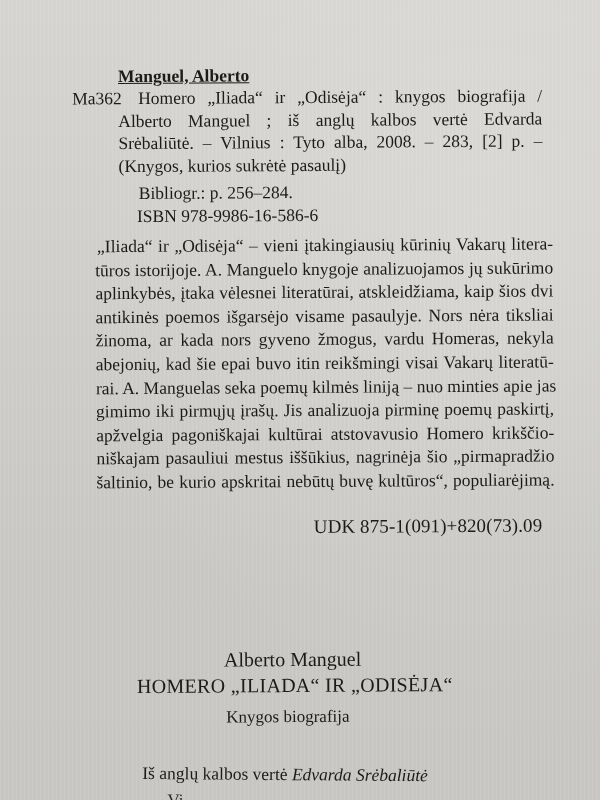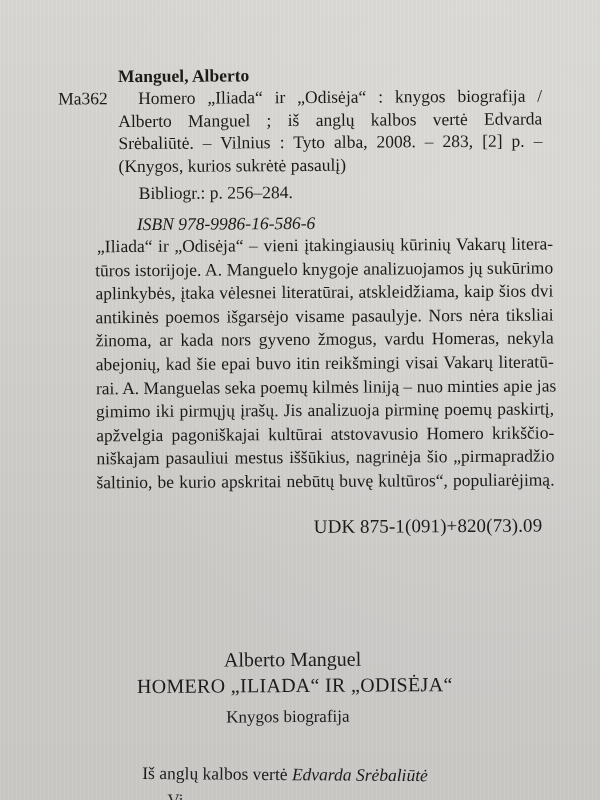--- a/index.html
+++ b/index.html
@@ -35,24 +35,25 @@
     top: 64px;
     width: 490px;
     font-size: 17.5px;
     line-height: 22.5px;
   }
   .cat-author {
     position: absolute;
     left: 60px;
     top: 0;
     font-weight: bold;
+    text-decoration: underline;
   }
   .cat-code {
     position: absolute;
-    left: 0;
+    left: 14px;
     top: 22px;
     font-family: Liberation Serif, serif;
   }
   .cat-body {
     position: absolute;
     left: 60px;
     top: 22px;
     width: 424px;
     text-align: justify;
   }
@@ -62,22 +63,21 @@
   }
   .cat-biblio {
     position: absolute;
     left: 80px;
     top: 117px;
     font-family: Liberation Serif, serif;
   }
   .cat-isbn {
     position: absolute;
     left: 78px;
-    top: 148px;
-    font-style: italic;
+    top: 140px;
   }
   .annotation {
     position: absolute;
     left: 96px;
     top: 234px;
     width: 458px;
     font-size: 17.5px;
     line-height: 23.6px;
     text-align: justify;
     text-align-last: left;

